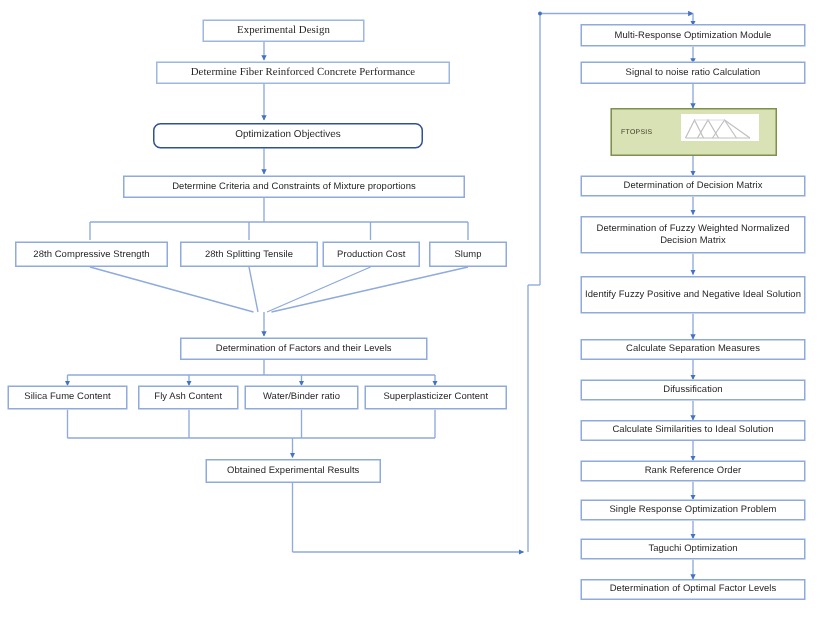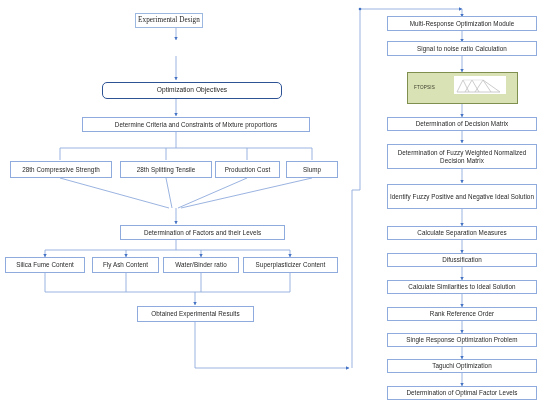--- a/index.html
+++ b/index.html
@@ -130,24 +130,27 @@
       <line x1="462" y1="209" x2="462" y2="226" marker-end="url(#ah)"></line>
       <line x1="462" y1="240" x2="462" y2="253" marker-end="url(#ah)"></line>
       <line x1="462" y1="267" x2="462" y2="280" marker-end="url(#ah)"></line>
       <line x1="462" y1="294" x2="462" y2="307" marker-end="url(#ah)"></line>
       <line x1="462" y1="321" x2="462" y2="333" marker-end="url(#ah)"></line>
       <line x1="462" y1="347" x2="462" y2="359" marker-end="url(#ah)"></line>
       <line x1="462" y1="373" x2="462" y2="386" marker-end="url(#ah)"></line>
     </g>
   </svg>
 
-  <div class="node serif" style="left:135px; top:13px; width:68px; height:15px;">
+  <div class="node serif" style="left:135px; top:13px; width:108px; height:15px;">
     <span>Experimental Design</span>
   </div>
 
+  <div class="node serif" style="left:104px; top:41px; width:196px; height:15px;">
+    <span>Determine Fiber Reinforced Concrete Performance</span>
+  </div>
 
   <div class="node emph" style="left:102px; top:82px; width:180px; height:17px;">
     <span>Optimization Objectives</span>
   </div>
 
   <div class="node" style="left:82px; top:117px; width:228px; height:15px;">
     <span>Determine Criteria and Constraints of Mixture proportions</span>
   </div>
 
   <div class="node" style="left:10px; top:161px; width:102px; height:17px;">

